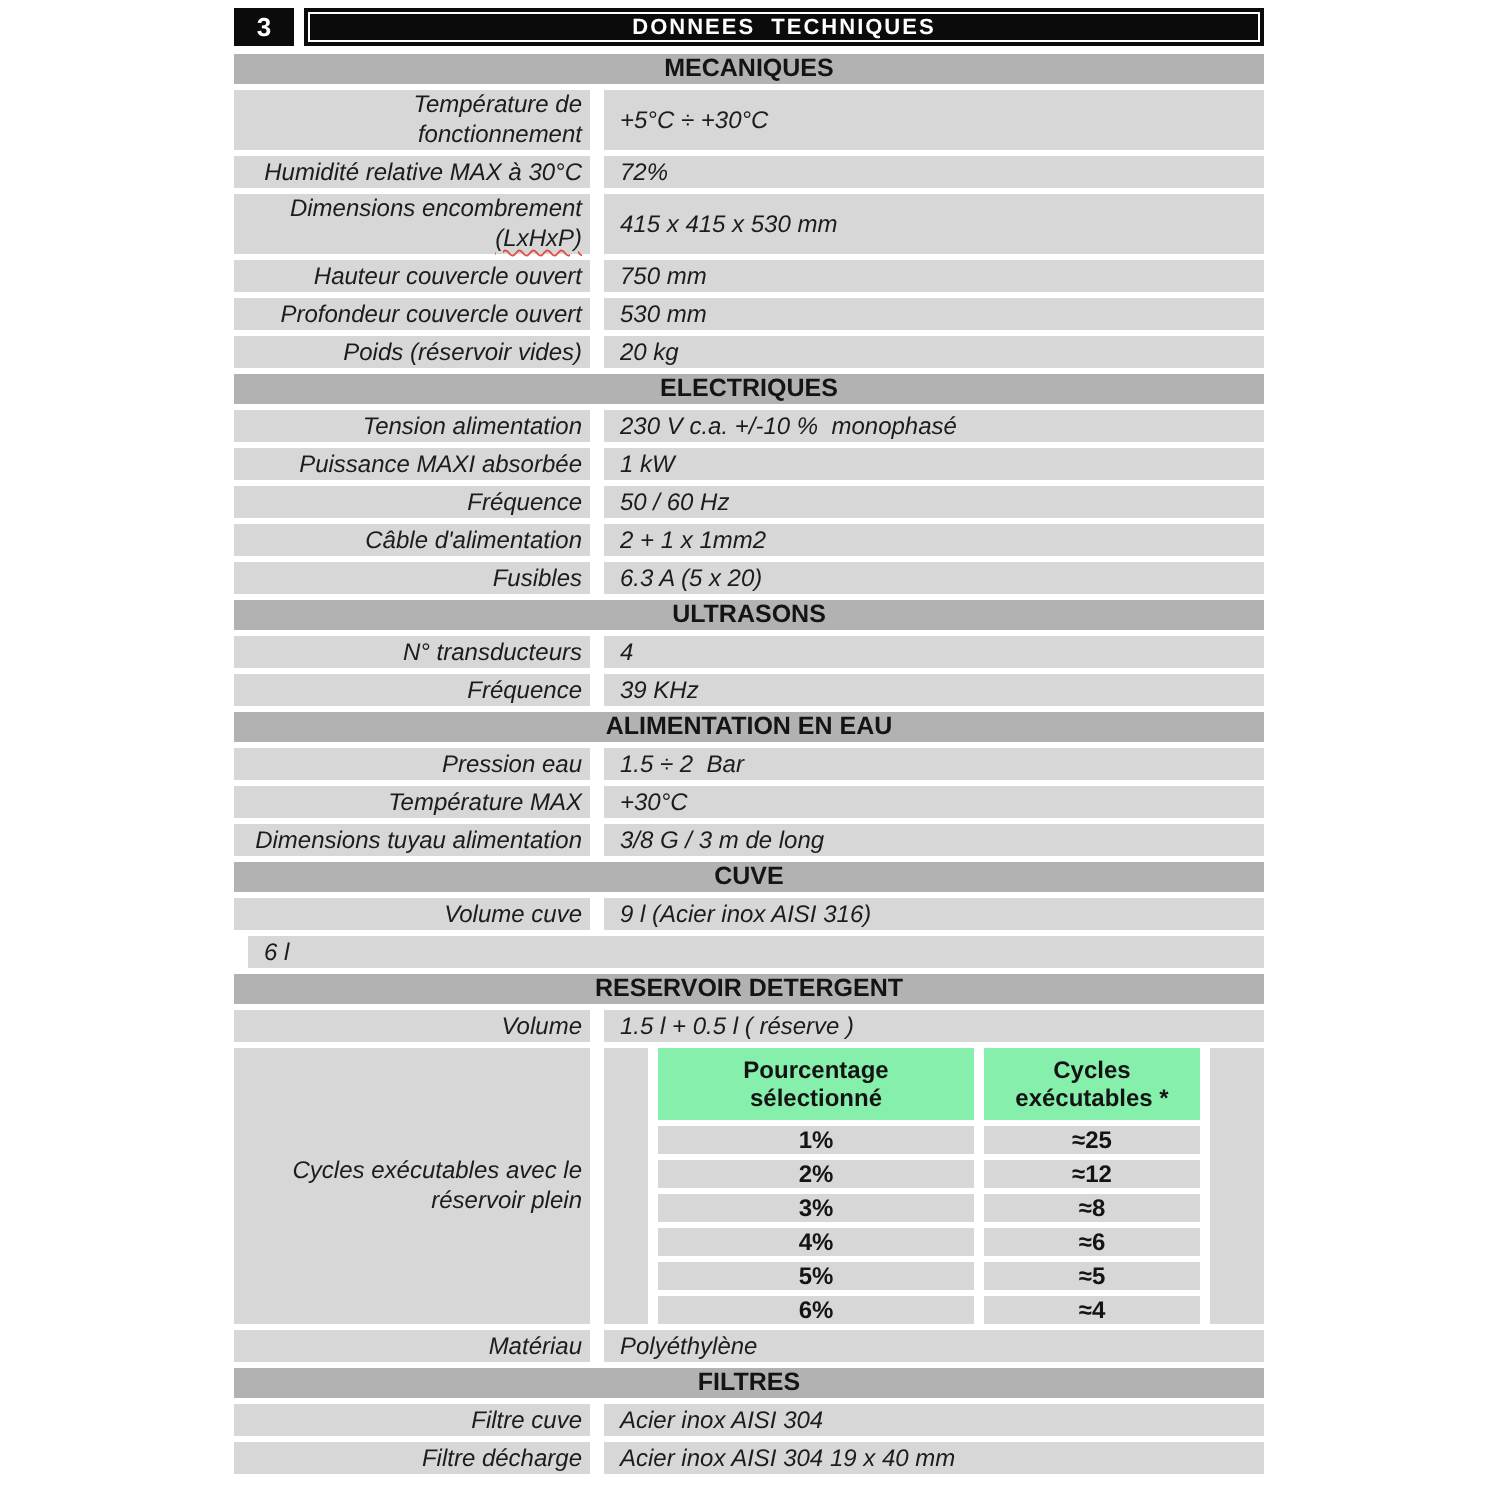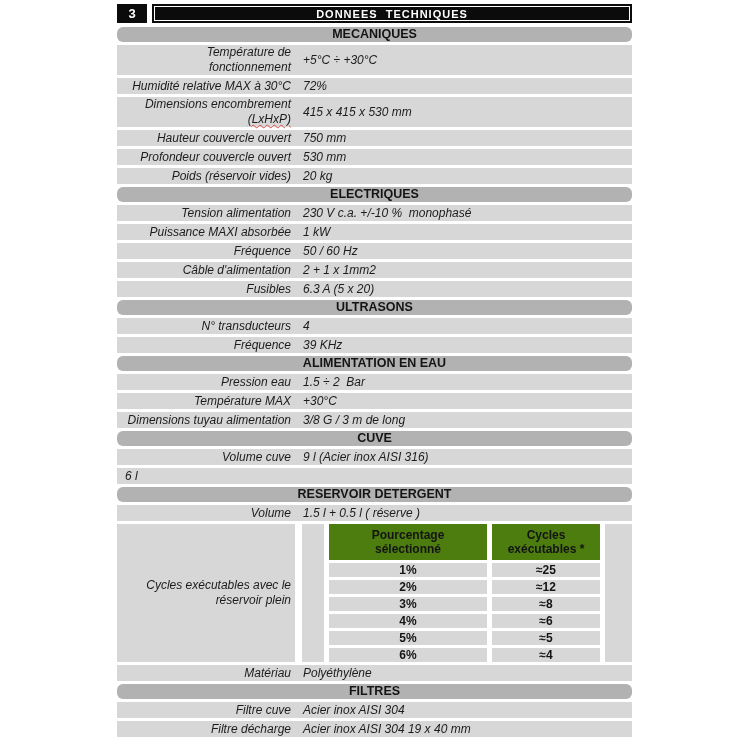--- a/index.html
+++ b/index.html
@@ -50,21 +50,20 @@
   
   .secbar {
     background: #b2b2b2;
     color: #141414;
     font-weight: bold;
     font-size: 12.5px;
     text-align: center;
     line-height: 15px;
     height: 15px;
     margin-bottom: 3px;
-    border-radius: 6px;
   }
   
   .row {
     display: flex;
     margin-bottom: 3px;
     align-items: stretch;
   }
   .cell {
     background: #d7d7d7;
     color: #1c1c1c;
@@ -77,20 +76,21 @@
     box-sizing: border-box;
     padding: 0 4px 0 6px;
     min-height: 16px;
     display: flex;
     flex-direction: column;
     justify-content: center;
     text-align: right;
   }
   .val {
     flex: 1;
+    margin-left: 7px;
     padding: 0 8px;
     min-height: 16px;
     display: flex;
     align-items: center;
     white-space: pre-wrap;
   }
   .spell {
     text-decoration: underline;
     text-decoration-style: wavy;
     text-decoration-color: #e0504a;
@@ -109,21 +109,21 @@
   .filler.left  { width: 22px; margin-right: 5px; }
   .filler.right { flex: 1; margin-left: 5px; }
   .ntab {
     display: grid;
     grid-template-columns: 158px 108px;
     column-gap: 5px;
     row-gap: 3px;
     align-content: start;
   }
   .nhead {
-    background: #4d7c0f;
+    background: #86efac;
     color: #141414;
     font-weight: bold;
     font-size: 12px;
     line-height: 14px;
     text-align: center;
     padding: 4px 0;
   }
   .ncell {
     background: #d7d7d7;
     color: #141414;

